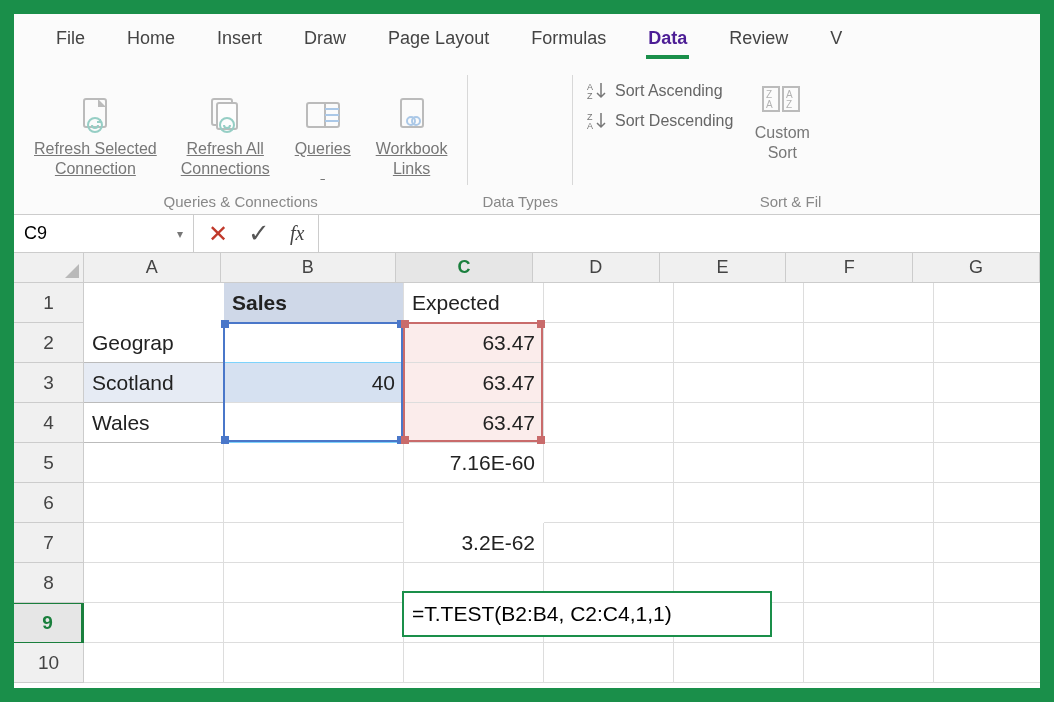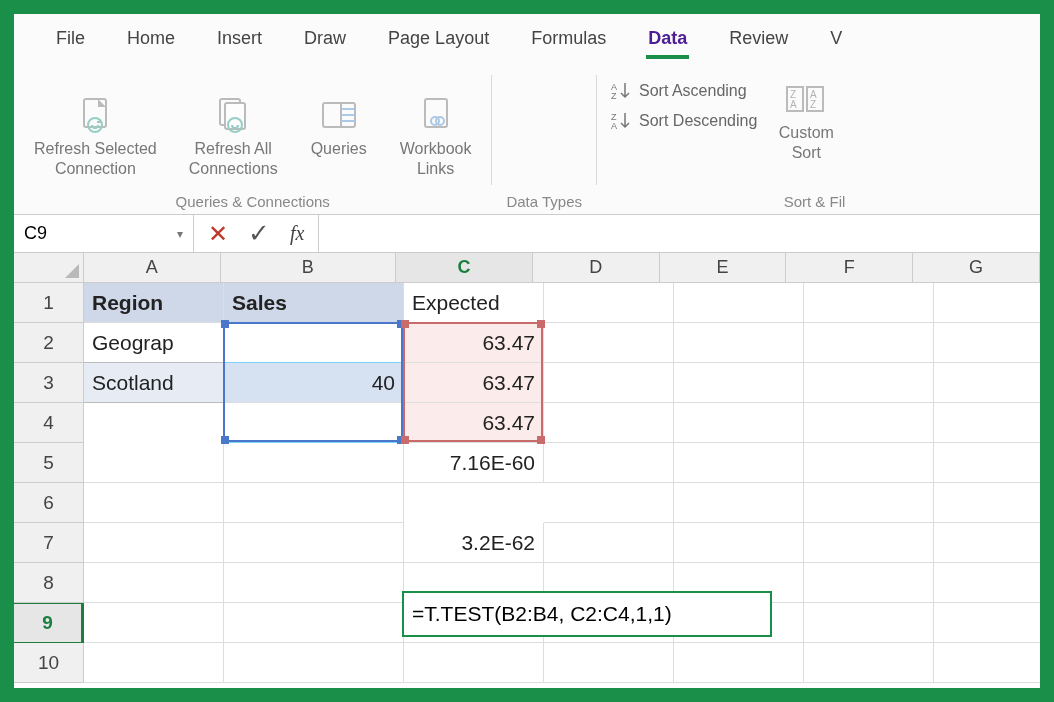--- a/index.html
+++ b/index.html
@@ -50,21 +50,21 @@
     height: 158px;
     border-bottom: 1px solid #ccc;
   }
   .ribbon-group {
     display: flex;
     flex-direction: column;
     align-items: center;
     justify-content: flex-end;
     padding: 0 4px;
   }
-  .ribbon-group .buttons { display: flex; gap: 20px; }
+  .ribbon-group .buttons { display: flex; gap: 12px; text-decoration: underline; }
   .rbtn {
     display: flex;
     flex-direction: column;
     align-items: center;
     gap: 4px;
     padding: 2px 6px;
     cursor: pointer;
     min-width: 70px;
     text-align: center;
     line-height: 1.25;
@@ -354,41 +354,41 @@
         <div class="rowhead">3</div>
         <div class="rowhead">4</div>
         <div class="rowhead">5</div>
         <div class="rowhead">6</div>
         <div class="rowhead">7</div>
         <div class="rowhead">8</div>
         <div class="rowhead active">9</div>
         <div class="rowhead">10</div>
       </div>
     <div class="cells" id="cells">
-        <div class="cell header-cell" style="left: 0px; top: 0px; width: 140px; height: 40px;">Region</div>
         <div class="cell header-cell" style="left: 140px; top: 0px; width: 180px; height: 40px;">Sales</div>
         <div class="cell" style="left: 320px; top: 0px; width: 140px; height: 40px;">Expected</div>
         <div class="cell" style="left: 460px; top: 0px; width: 130px; height: 40px;"></div>
         <div class="cell" style="left: 590px; top: 0px; width: 130px; height: 40px;"></div>
         <div class="cell" style="left: 720px; top: 0px; width: 130px; height: 40px;"></div>
         <div class="cell" style="left: 850px; top: 0px; width: 130px; height: 40px;"></div>
         <div class="cell" style="left: 0px; top: 40px; width: 140px; height: 40px; border-bottom: 1px solid rgb(187, 187, 187);">Geograp</div>
         <div class="cell rt blue-bg" style="left: 140px; top: 40px; width: 180px; height: 40px;">66</div>
         <div class="cell rt pink-bg" style="left: 320px; top: 40px; width: 140px; height: 40px;">63.47</div>
         <div class="cell" style="left: 460px; top: 40px; width: 130px; height: 40px;"></div>
         <div class="cell" style="left: 590px; top: 40px; width: 130px; height: 40px;"></div>
         <div class="cell" style="left: 720px; top: 40px; width: 130px; height: 40px;"></div>
         <div class="cell" style="left: 850px; top: 40px; width: 130px; height: 40px;"></div>
         <div class="cell" style="left: 0px; top: 80px; width: 140px; height: 40px; background: rgb(230, 235, 244); border-bottom: 1px solid rgb(187, 187, 187);">Scotland</div>
         <div class="cell rt blue-bg2" style="left: 140px; top: 80px; width: 180px; height: 40px;">40</div>
         <div class="cell rt pink-bg" style="left: 320px; top: 80px; width: 140px; height: 40px;">63.47</div>
         <div class="cell" style="left: 460px; top: 80px; width: 130px; height: 40px;"></div>
         <div class="cell" style="left: 590px; top: 80px; width: 130px; height: 40px;"></div>
         <div class="cell" style="left: 720px; top: 80px; width: 130px; height: 40px;"></div>
         <div class="cell" style="left: 850px; top: 80px; width: 130px; height: 40px;"></div>
+        <div class="cell" style="left: 0px; top: 120px; width: 140px; height: 40px; border-bottom: 1px solid rgb(187, 187, 187);">Wales</div>
         <div class="cell rt blue-bg" style="left: 140px; top: 120px; width: 180px; height: 40px;">72</div>
         <div class="cell rt pink-bg" style="left: 320px; top: 120px; width: 140px; height: 40px;">63.47</div>
         <div class="cell" style="left: 460px; top: 120px; width: 130px; height: 40px;"></div>
         <div class="cell" style="left: 590px; top: 120px; width: 130px; height: 40px;"></div>
         <div class="cell" style="left: 720px; top: 120px; width: 130px; height: 40px;"></div>
         <div class="cell" style="left: 850px; top: 120px; width: 130px; height: 40px;"></div>
         <div class="cell" style="left: 0px; top: 160px; width: 140px; height: 40px;"></div>
         <div class="cell" style="left: 140px; top: 160px; width: 180px; height: 40px;"></div>
         <div class="cell rt" style="left: 320px; top: 160px; width: 140px; height: 40px;">7.16E-60</div>
         <div class="cell" style="left: 460px; top: 160px; width: 130px; height: 40px;"></div>

